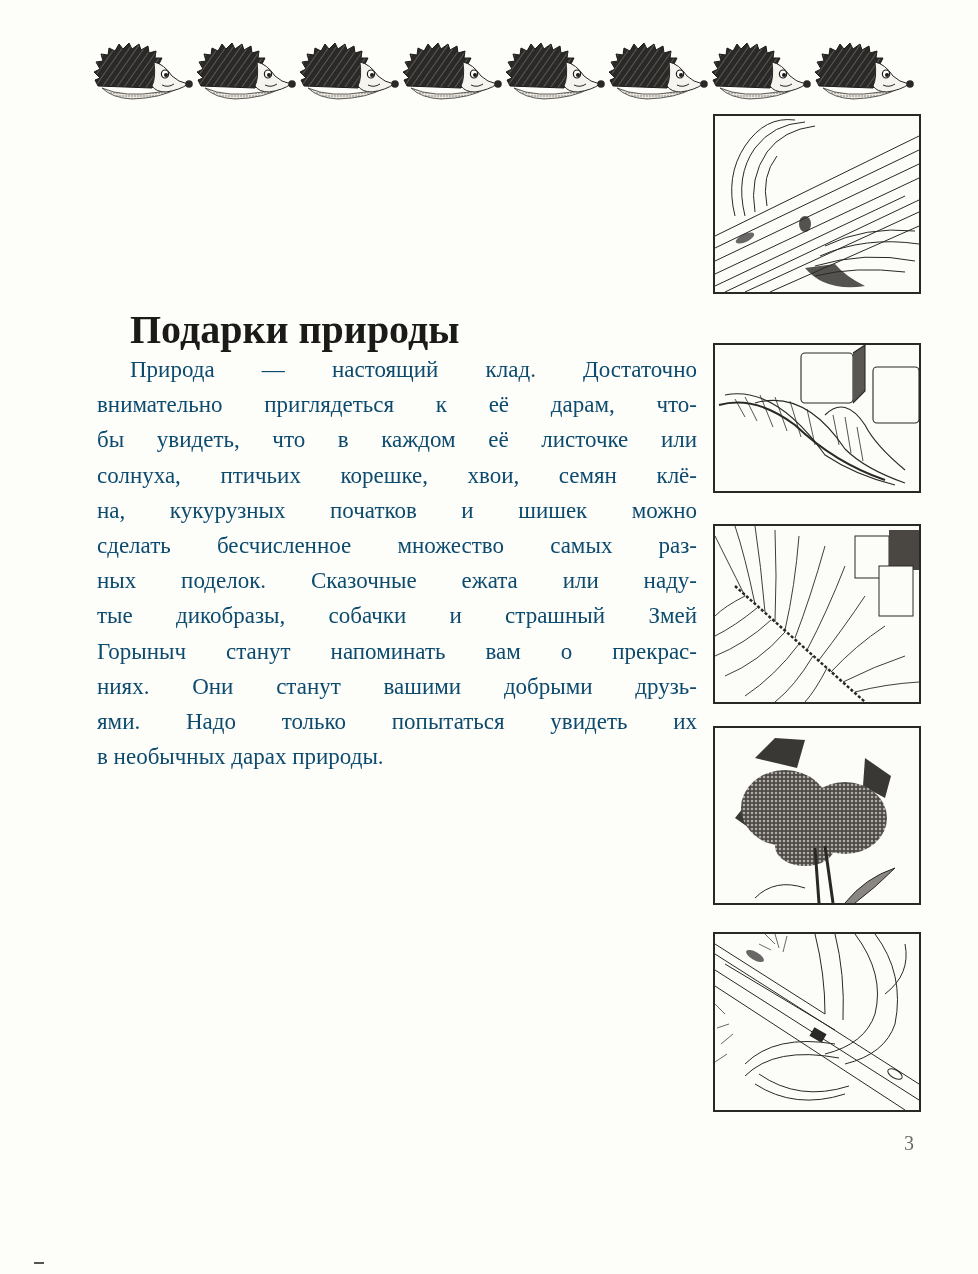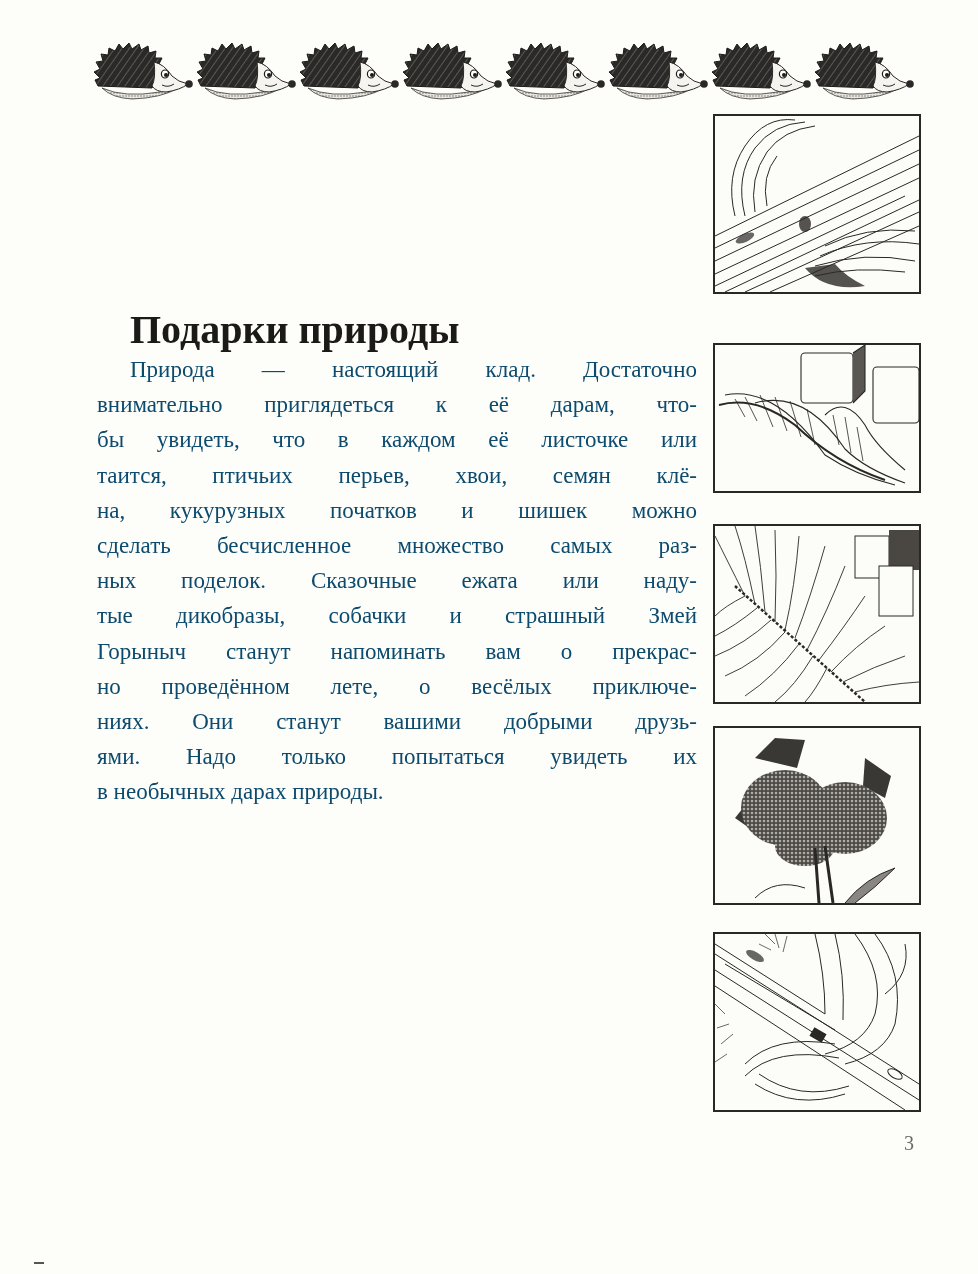--- a/index.html
+++ b/index.html
@@ -155,27 +155,26 @@
     </g>
   </defs>
 </svg>
 
 <div class="article">
   <h1 class="article-title">Подарки природы</h1>
   <p class="article-body">
     <span class="line first">Природа — настоящий клад. Достаточно</span>
     <span class="line">внимательно приглядеться к её дарам, что-</span>
     <span class="line">бы увидеть, что в каждом её листочке или</span>
-    <span class="line">таится, птичьих перьев, хвои, семян клё-</span>
+    <span class="line">солнуха, птичьих корешке, хвои, семян клё-</span>
     <span class="line">на, кукурузных початков и шишек можно</span>
     <span class="line">сделать бесчисленное множество самых раз-</span>
     <span class="line">ных поделок. Сказочные ежата или наду-</span>
     <span class="line">тые дикобразы, собачки и страшный Змей</span>
     <span class="line">Горыныч станут напоминать вам о прекрас-</span>
-    <span class="line">но проведённом лете, о весёлых приключе-</span>
     <span class="line">ниях. Они станут вашими добрыми друзь-</span>
     <span class="line">ями. Надо только попытаться увидеть их</span>
     <span class="line last">в необычных дарах природы.</span>
   </p>
 </div>
 
 <div class="illustrations">
 
   <div class="illus" style="top:114px;height:176px;">
     <svg viewBox="0 0 204 176" preserveAspectRatio="none">

